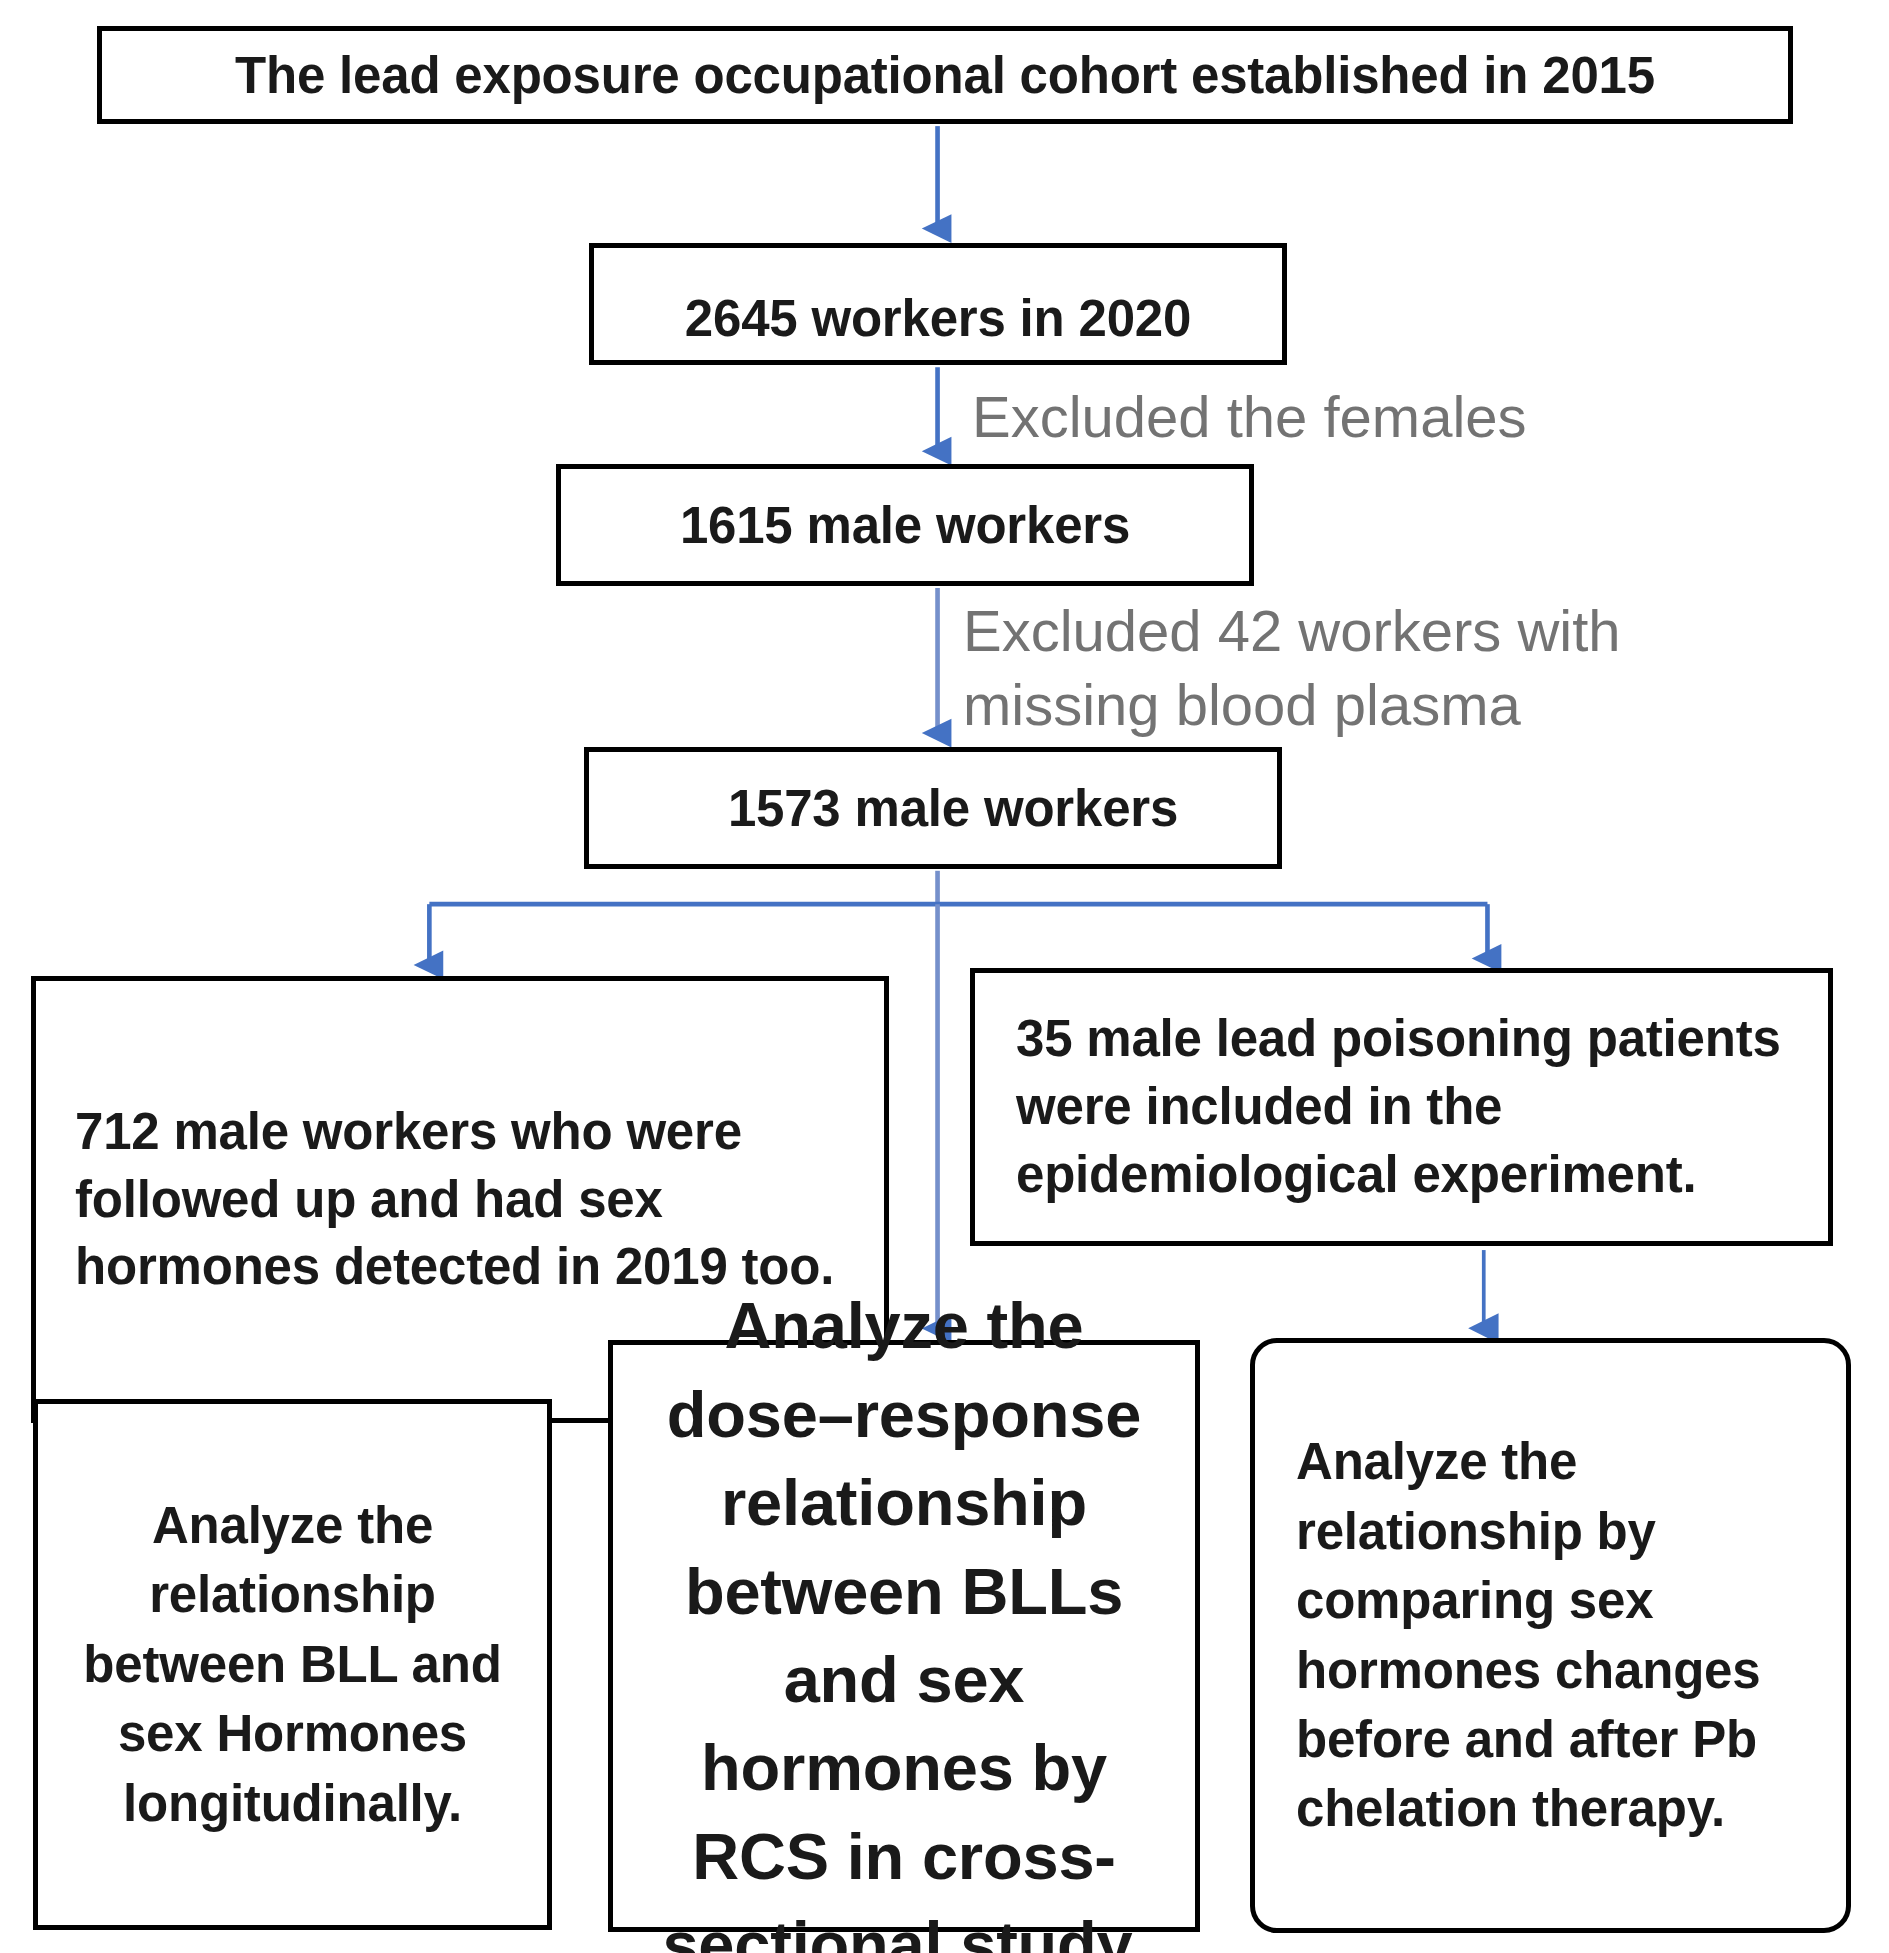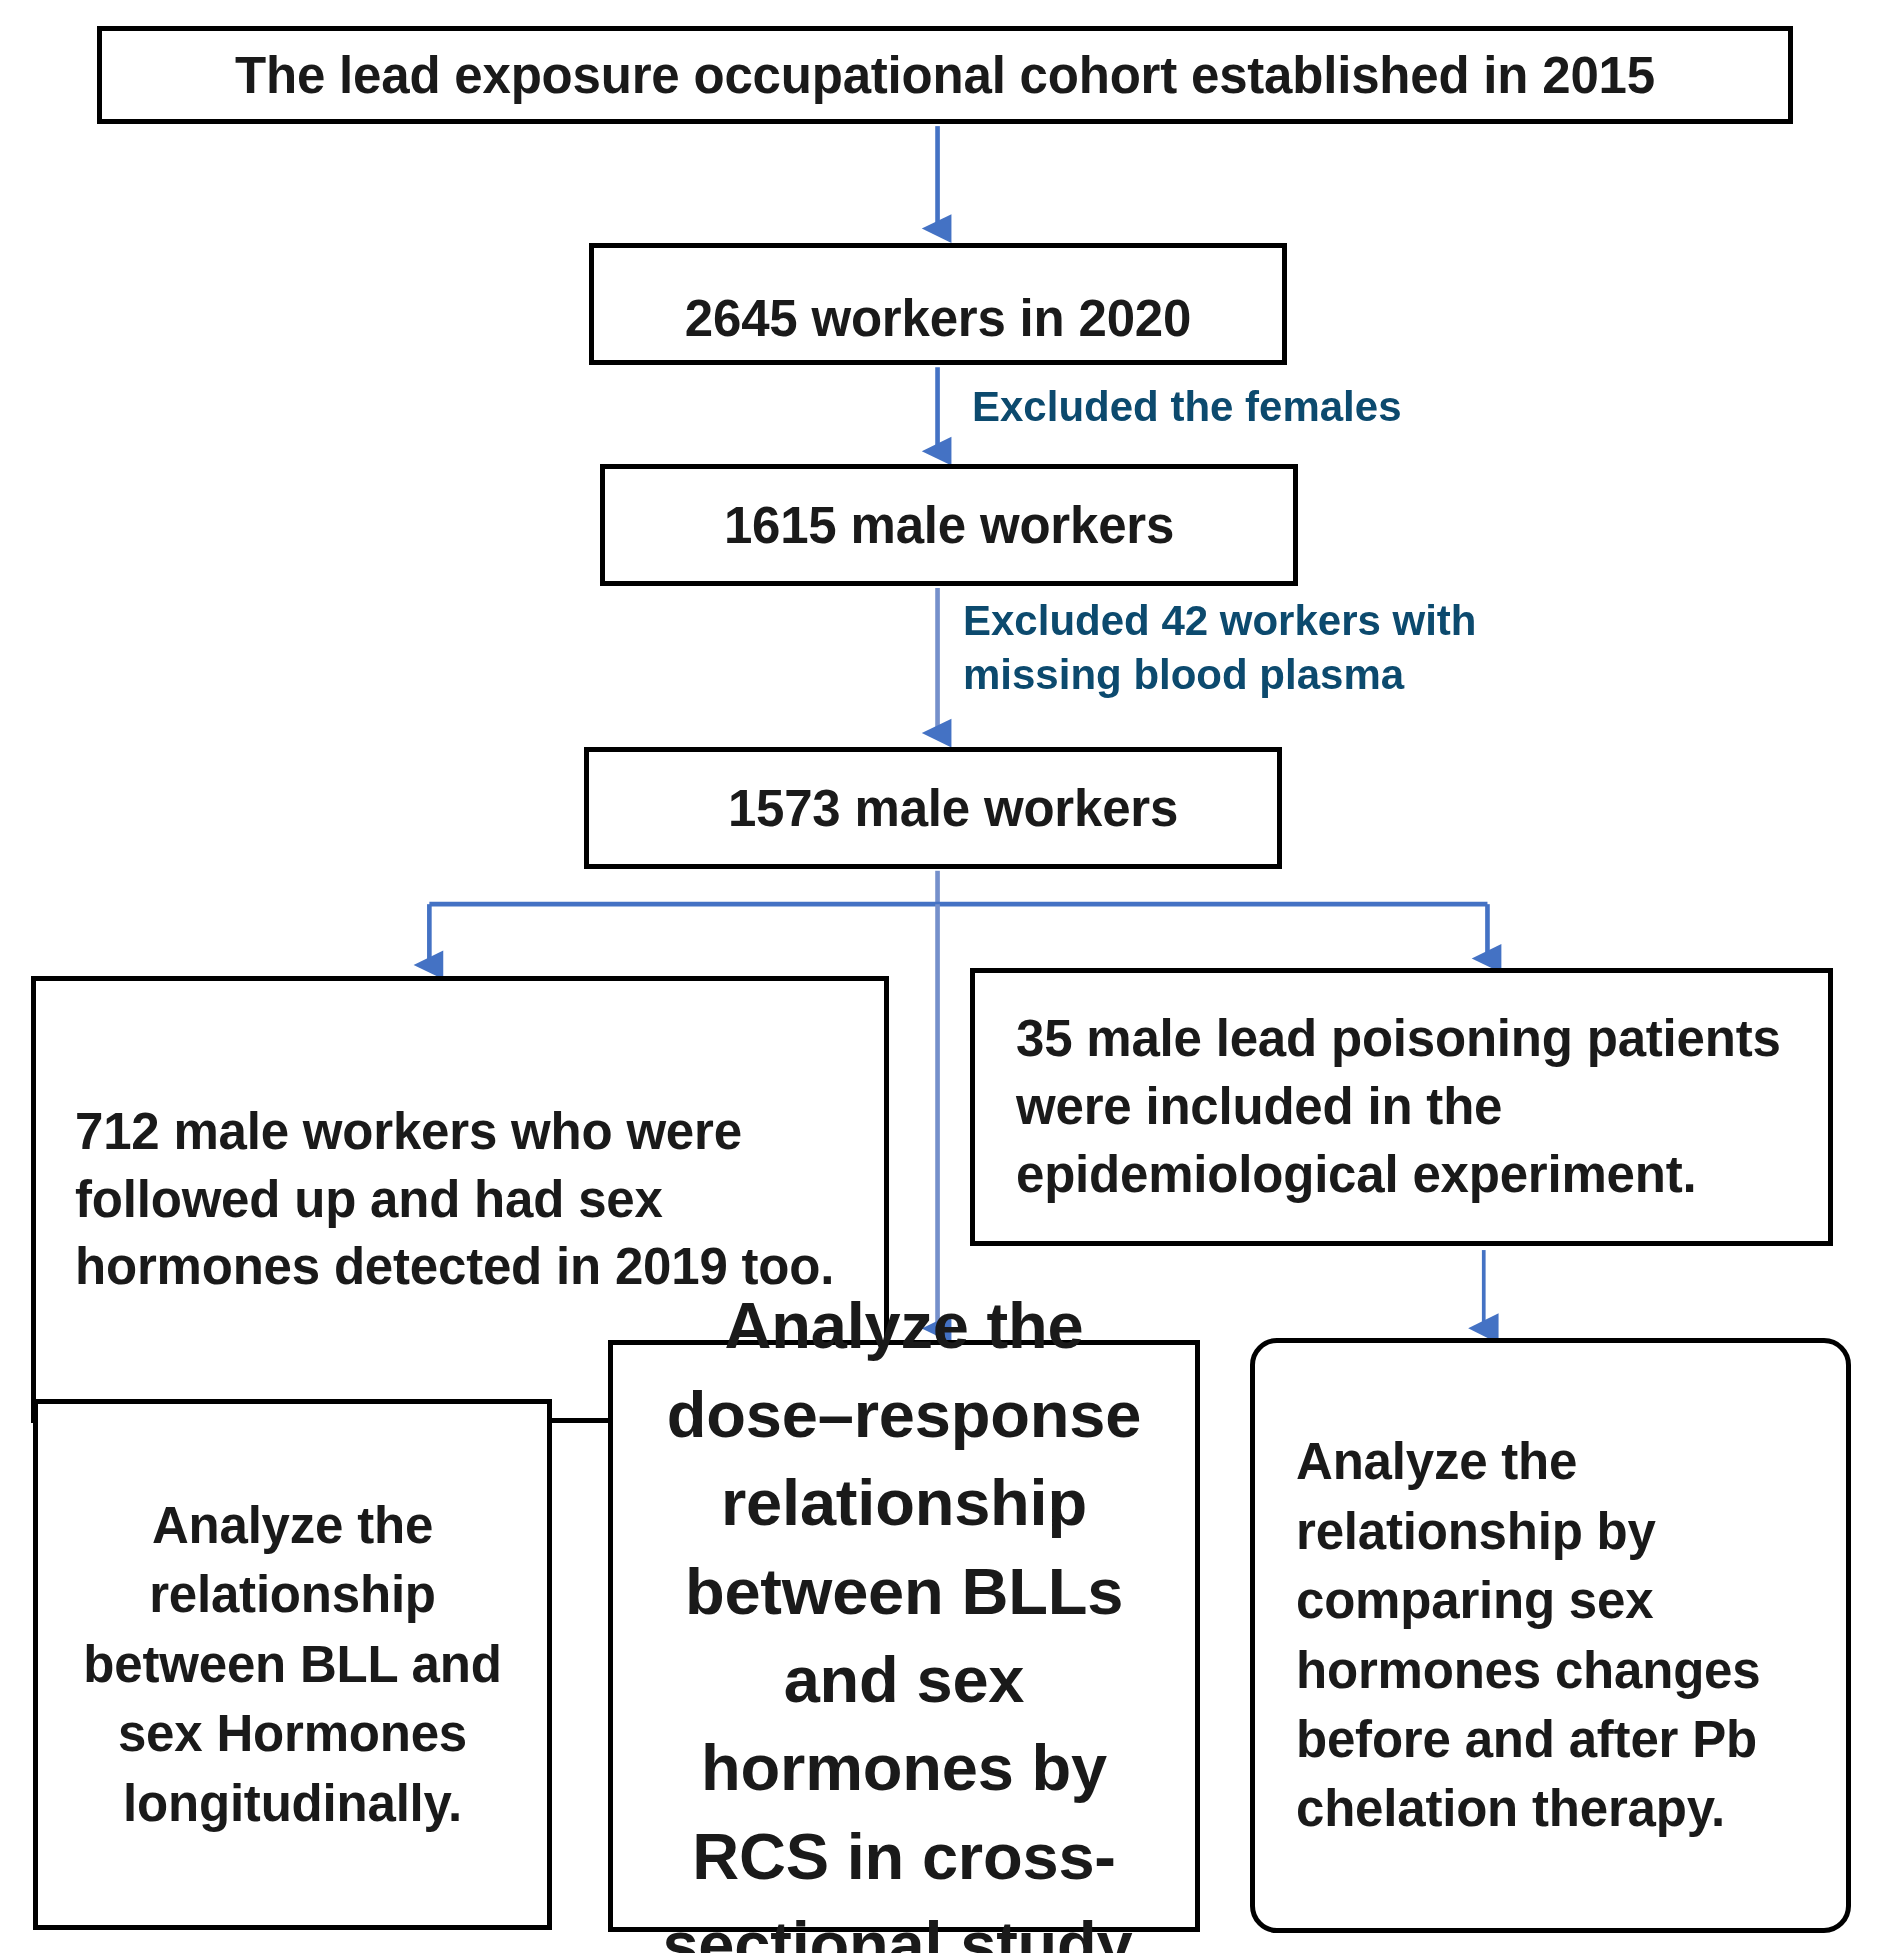--- a/index.html
+++ b/index.html
@@ -42,21 +42,21 @@
   #box-cohort .txt { font-size: 51px; text-align: center; }
 
   
   #box-workers-2020 {
     left: 589px; top: 243px; width: 698px; height: 122px;
   }
   #box-workers-2020 .txt { font-size: 51px; text-align: center; margin-top: 28px; }
 
   
   #box-male-1615 {
-    left: 600px; top: 464px; width: 698px; height: 122px;
+    left: 556px; top: 464px; width: 698px; height: 122px;
   }
   #box-male-1615 .txt { font-size: 51px; text-align: center; }
 
   
   #box-male-1573 {
     left: 584px; top: 747px; width: 698px; height: 122px;
   }
   #box-male-1573 .txt { font-size: 51px; text-align: center; margin-left: 40px; }
 
   
@@ -100,26 +100,25 @@
     position: absolute;
     left: 0; top: 0;
     width: 1889px; height: 1953px;
     pointer-events: none;
     z-index: 2;
   }
 
   
   .edge-label {
     position: absolute;
-    color: #0c4a6e;
-    font-size: 42px;
+    color: #737373;
+    font-size: 58px;
     line-height: 1.28;
     white-space: pre-line;
     z-index: 6;
-    font-weight: bold;
   }
   #label-excluded-females { left: 972px; top: 380px; }
   #label-excluded-42      { left: 963px; top: 594px; }
 </style>
 </head>
 <body>
 
 <div id="flowchart-root">
 
   <svg class="conn-svg" viewBox="0 0 2037 2106" xmlns="http://www.w3.org/2000/svg">

